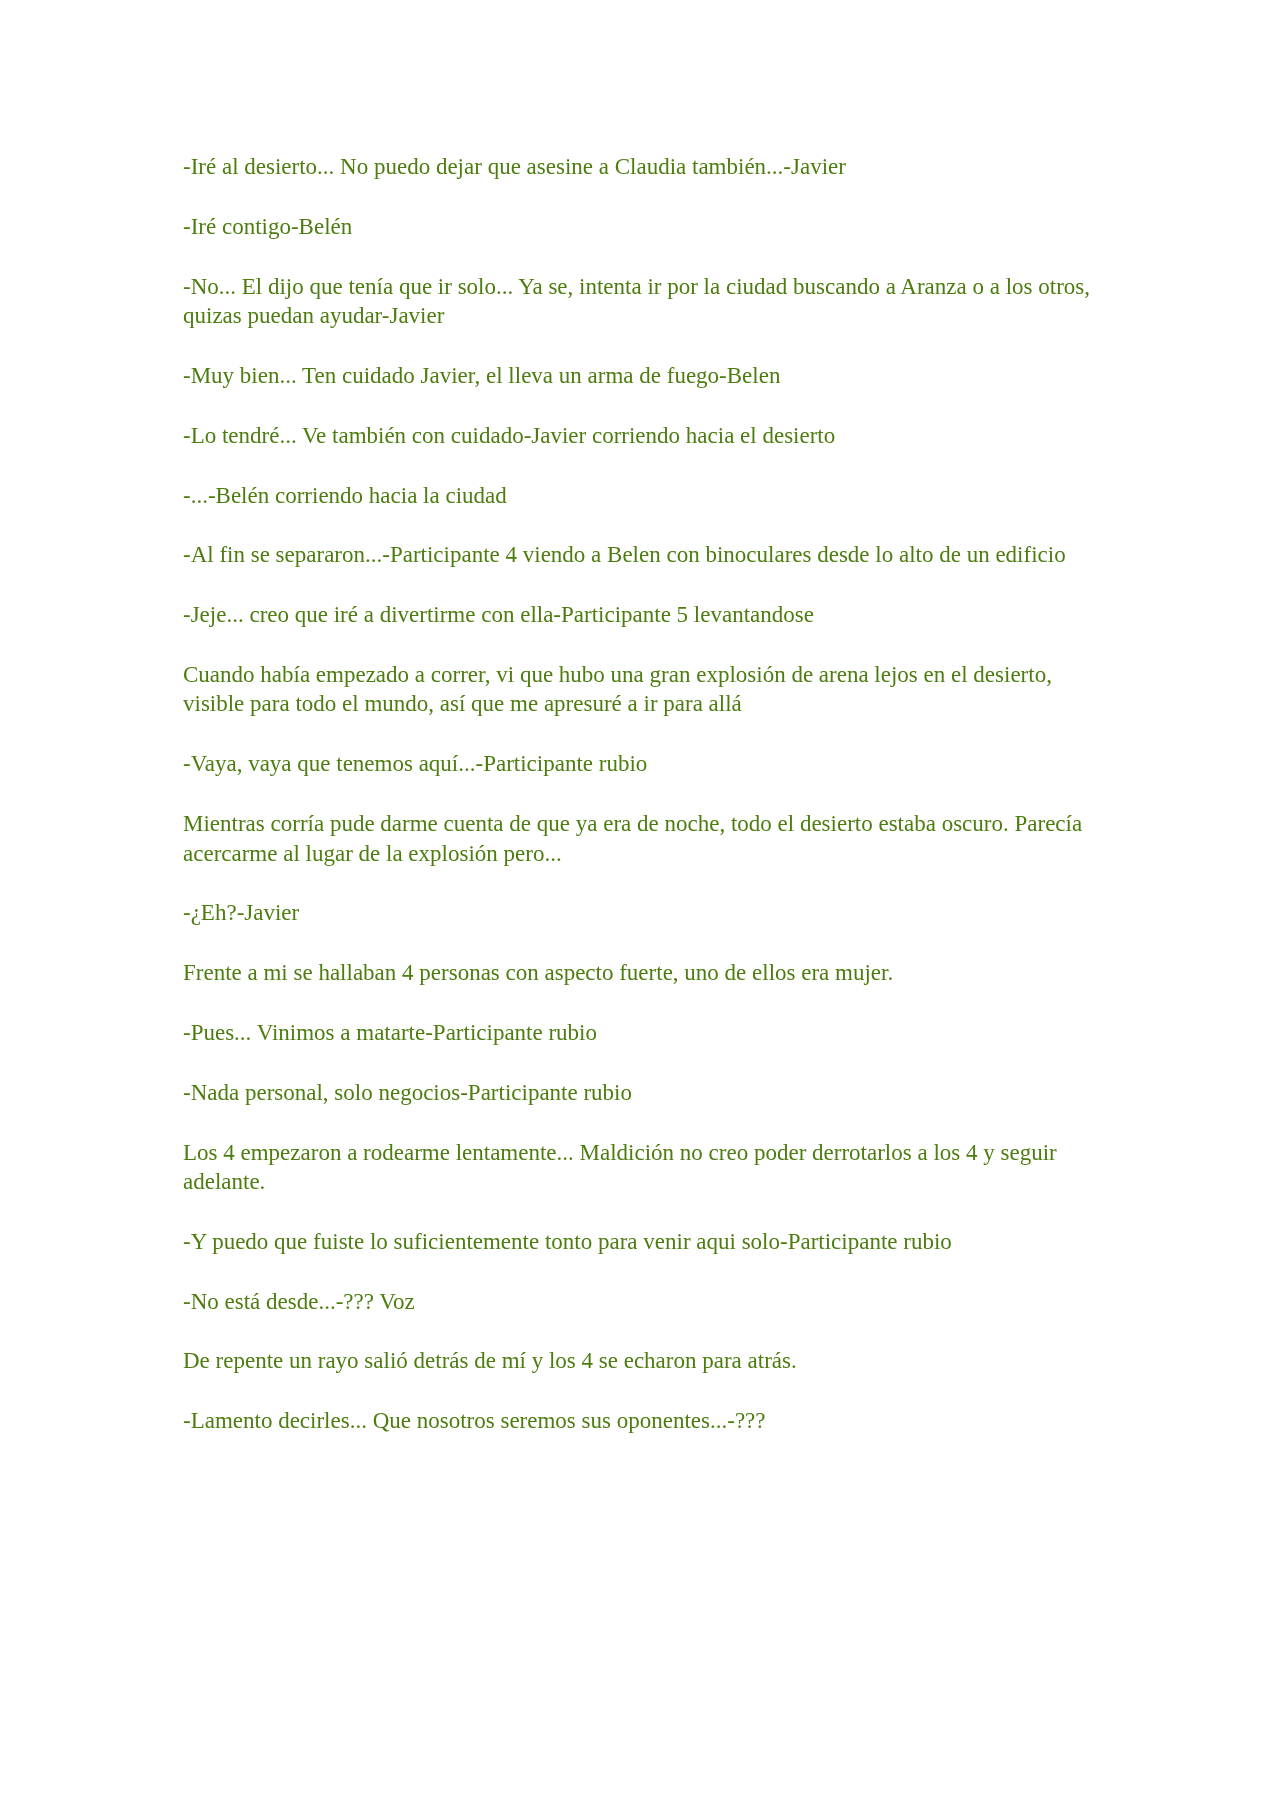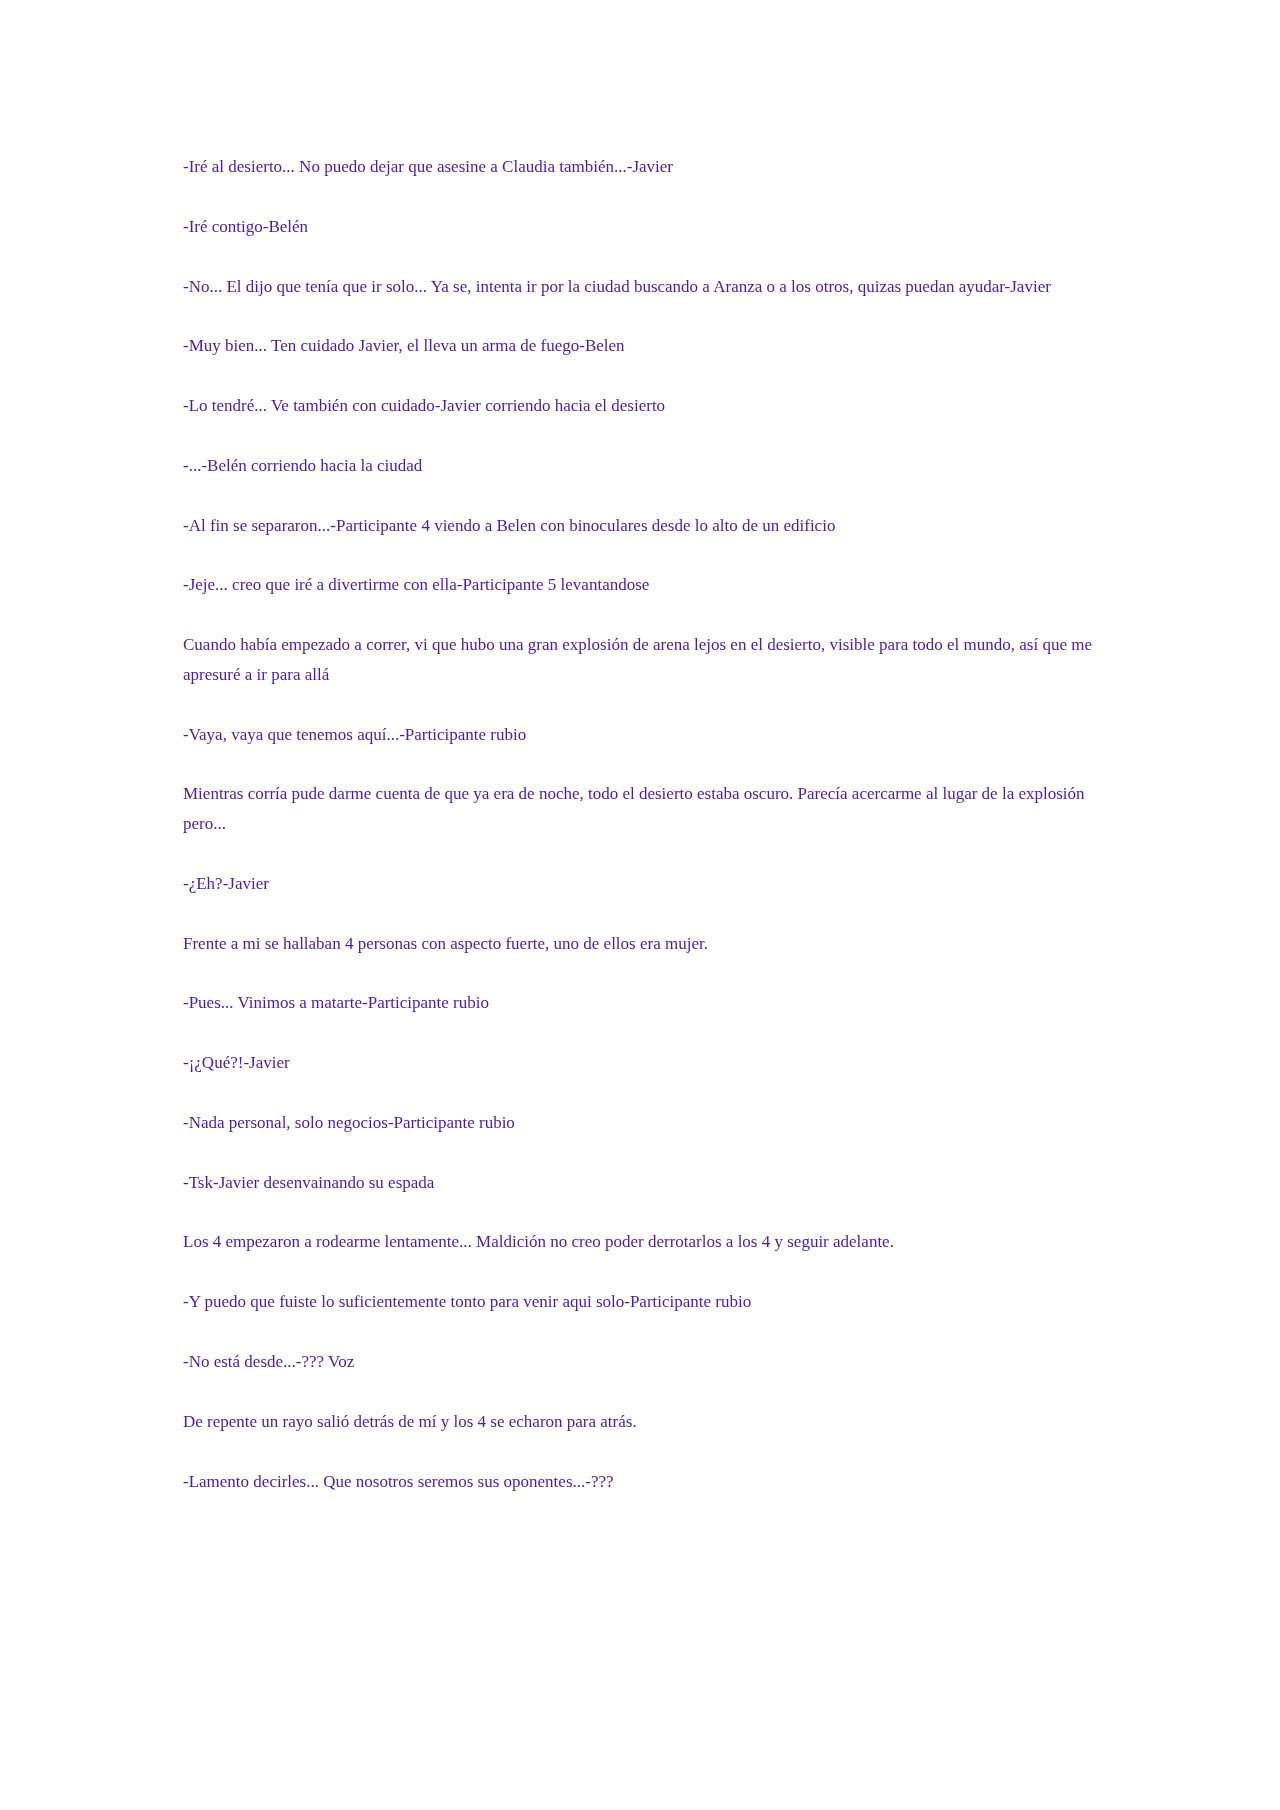--- a/index.html
+++ b/index.html
@@ -20,23 +20,23 @@
       width: 1280px;
       height: 1810px;
       background: #ffffff;
     }
     .content {
       position: absolute;
       left: 183px;
       top: 152px;
       width: 915px;
       font-family: "Liberation Serif", "DejaVu Serif", serif;
-      font-size: 17px;
+      font-size: 23px;
       line-height: 29.6px;
-      color: #4c1d95;
+      color: #4d7c0f;
     }
     .para {
       margin: 0 0 30.2px 0;
       padding: 0;
       white-space: normal;
     }
   </style>
 </head>
 <body>
 
@@ -49,22 +49,20 @@
     <p class="para">-Lo tendré... Ve también con cuidado-Javier corriendo hacia el desierto</p>
     <p class="para">-...-Belén corriendo hacia la ciudad</p>
     <p class="para">-Al fin se separaron...-Participante 4 viendo a Belen con binoculares desde lo alto de un edificio</p>
     <p class="para">-Jeje... creo que iré a divertirme con ella-Participante 5 levantandose</p>
     <p class="para">Cuando había empezado a correr, vi que hubo una gran explosión de arena lejos en el desierto, visible para todo el mundo, así que me apresuré a ir para allá</p>
     <p class="para">-Vaya, vaya que tenemos aquí...-Participante rubio</p>
     <p class="para">Mientras corría pude darme cuenta de que ya era de noche, todo el desierto estaba oscuro. Parecía acercarme al lugar de la explosión pero...</p>
     <p class="para">-¿Eh?-Javier</p>
     <p class="para">Frente a mi se hallaban 4 personas con aspecto fuerte, uno de ellos era mujer.</p>
     <p class="para">-Pues... Vinimos a matarte-Participante rubio</p>
-    <p class="para">-¡¿Qué?!-Javier</p>
     <p class="para">-Nada personal, solo negocios-Participante rubio</p>
-    <p class="para">-Tsk-Javier desenvainando su espada</p>
     <p class="para">Los 4 empezaron a rodearme lentamente... Maldición no creo poder derrotarlos a los 4 y seguir adelante.</p>
     <p class="para">-Y puedo que fuiste lo suficientemente tonto para venir aqui solo-Participante rubio</p>
     <p class="para">-No está desde...-??? Voz</p>
     <p class="para">De repente un rayo salió detrás de mí y los 4 se echaron para atrás.</p>
     <p class="para">-Lamento decirles... Que nosotros seremos sus oponentes...-???</p>
   </div>
 </div>
 
 </body></html>

